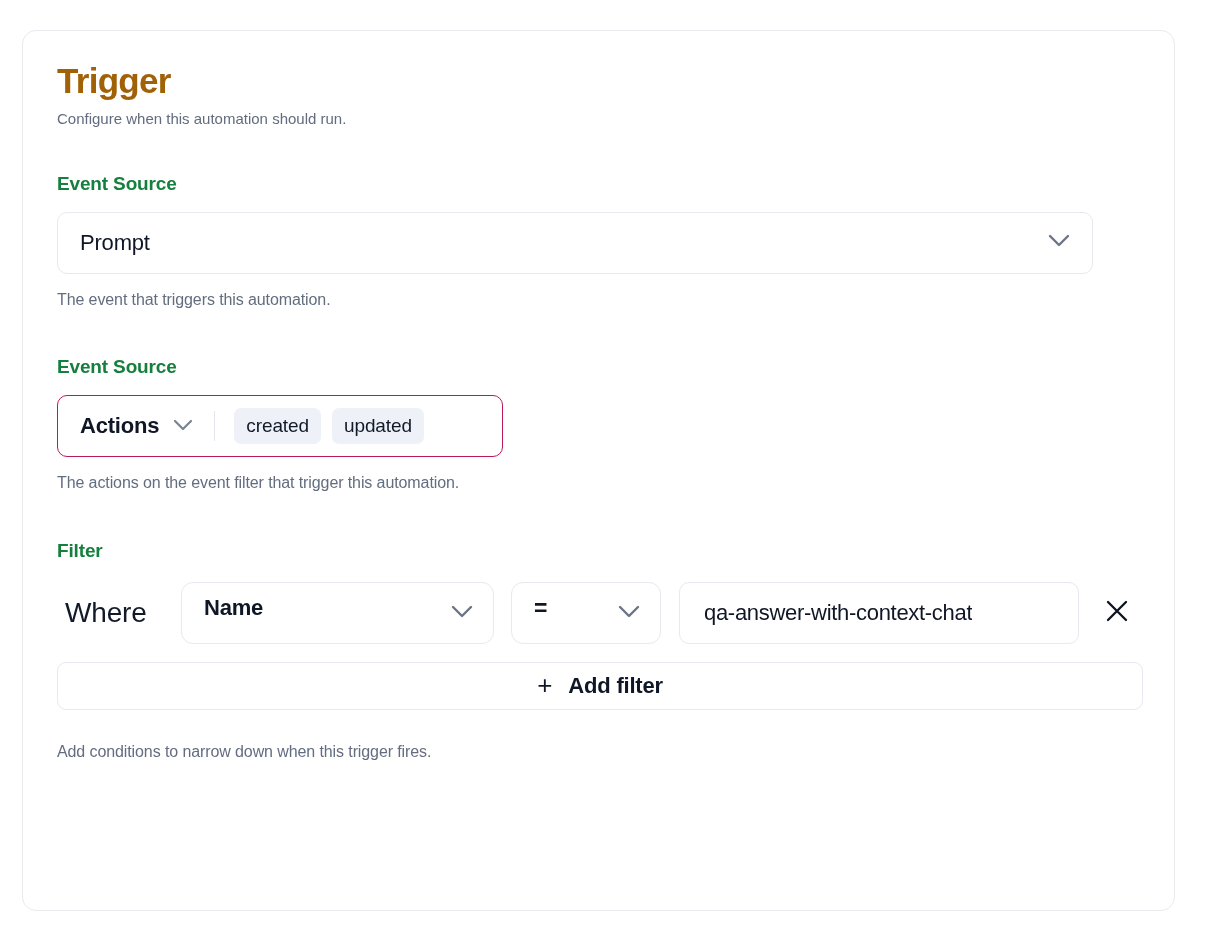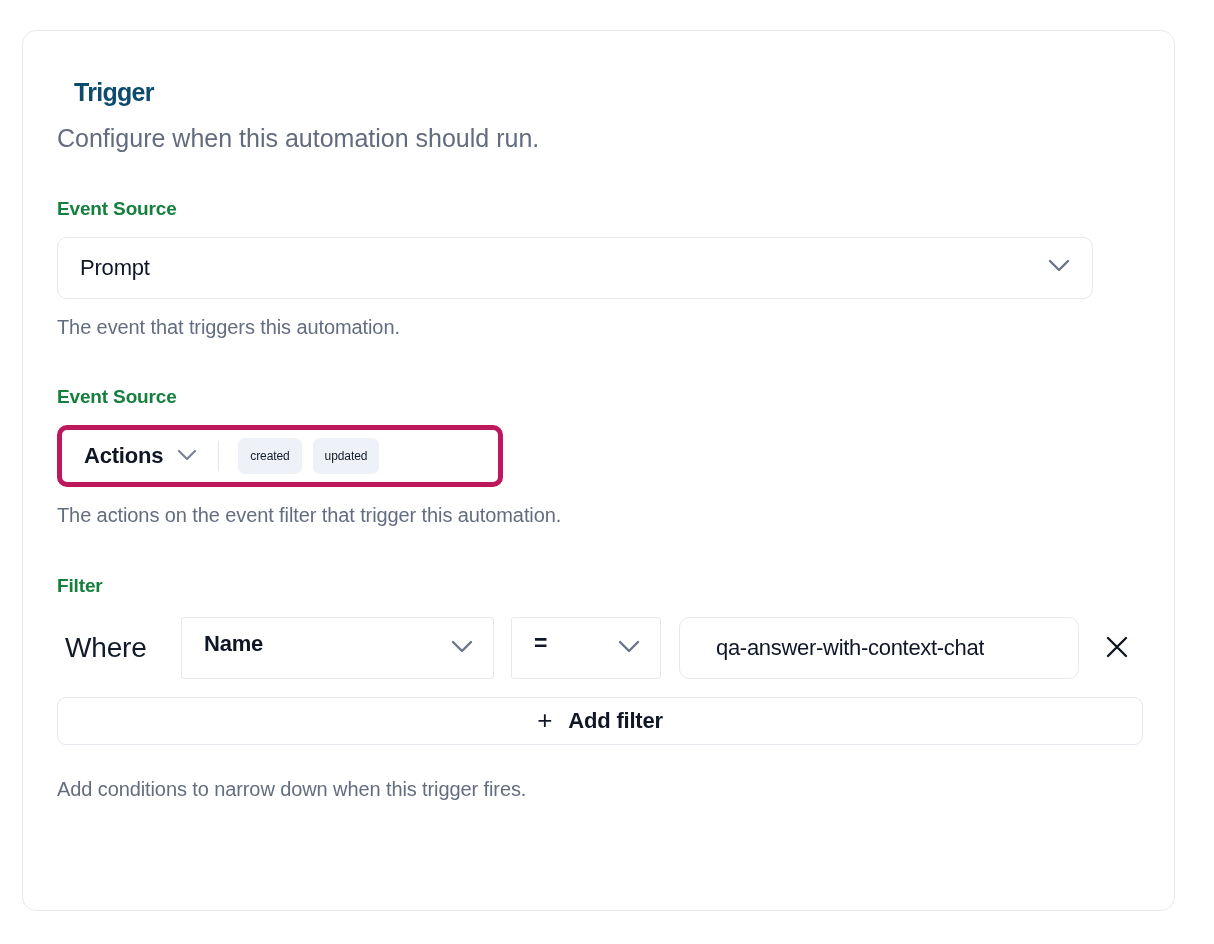--- a/index.html
+++ b/index.html
@@ -29,44 +29,44 @@
     width: 1153px;
     height: 881px;
     background: #ffffff;
     border: 1px solid #e8eaee;
     border-radius: 14px;
     padding: 30px 34px 0 34px;
   }
 
   
   .card-title {
-    margin: 17px;
-    font-size: 25px;
+    margin: 0;
+    font-size: 35px;
     font-weight: 700;
     letter-spacing: -0.7px;
-    color: #0c4a6e;
+    color: #a16207;
     line-height: 1.12;
   }
   .card-subtitle {
     margin: 10px 0 0 0;
-    font-size: 25px;
+    font-size: 15px;
     font-weight: 400;
     color: #626c7e;
     line-height: 1.25;
   }
 
   
   .field-label {
     font-size: 19px;
     font-weight: 700;
     color: #15803d;
     letter-spacing: -0.15px;
   }
   .help-text {
-    font-size: 20px;
+    font-size: 16px;
     font-weight: 400;
     color: #636d80;
     letter-spacing: -0.1px;
   }
 
   .group-event-source { margin-top: 44px; }
   .group-event-action { margin-top: 47px; }
   .group-filter       { margin-top: 48px; }
 
   
@@ -95,21 +95,21 @@
     transform: translateY(-50%);
   }
 
   .help-under { margin-top: 17px; }
 
   
   .actions-box {
     margin-top: 17px;
     height: 62px;
     width: 446px;
-    border: 5px solid #be185d;
+    border: 1px solid #be185d;
     border-radius: 10px;
     background: #ffffff;
     display: flex;
     align-items: center;
     padding: 0 14px 0 22px;
     gap: 3px;
   }
   .actions-trigger {
     display: flex;
     align-items: center;
@@ -129,21 +129,21 @@
     margin: 0 16px 0 18px;
   }
   .tag {
     display: inline-flex;
     align-items: center;
     justify-content: center;
     height: 36px;
     padding: 0 12px;
     border-radius: 7px;
     background: #eef1f7;
-    font-size: 12px;
+    font-size: 19px;
     color: #121a29;
     font-weight: 400;
     letter-spacing: -0.1px;
     margin-right: 8px;
   }
   .tag:last-child { margin-right: 16px; }
 
   
   .filter-row {
     margin-top: 20px;
@@ -156,21 +156,21 @@
     color: #121a29;
     font-weight: 400;
     width: 124px;
     padding-left: 8px;
     letter-spacing: -0.15px;
   }
   .fsel {
     position: relative;
     height: 62px;
     border: 1px solid #e7e9ee;
-    border-radius: 3px;
+    border-radius: 12px;
     background: #ffffff;
     display: flex;
     align-items: center;
     padding: 0 14px 9px 22px;
   }
   .fsel-field { width: 313px; }
   .fsel-op    { width: 150px; margin-left: 17px; }
   .fsel .fsel-value {
     font-size: 22px;
     color: #0f1626;
@@ -186,21 +186,21 @@
   }
   .fval {
     margin-left: 18px;
     height: 62px;
     width: 400px;
     border: 1px solid #e7e9ee;
     border-radius: 10px;
     background: #ffffff;
     display: flex;
     align-items: center;
-    padding: 0 18px 0 36px;
+    padding: 0 18px 0 24px;
   }
   .fval-text {
     font-size: 22px;
     color: #0f1626;
     letter-spacing: -0.3px;
     white-space: nowrap;
     overflow: hidden;
   }
   .remove-btn {
     margin-left: 16px;

